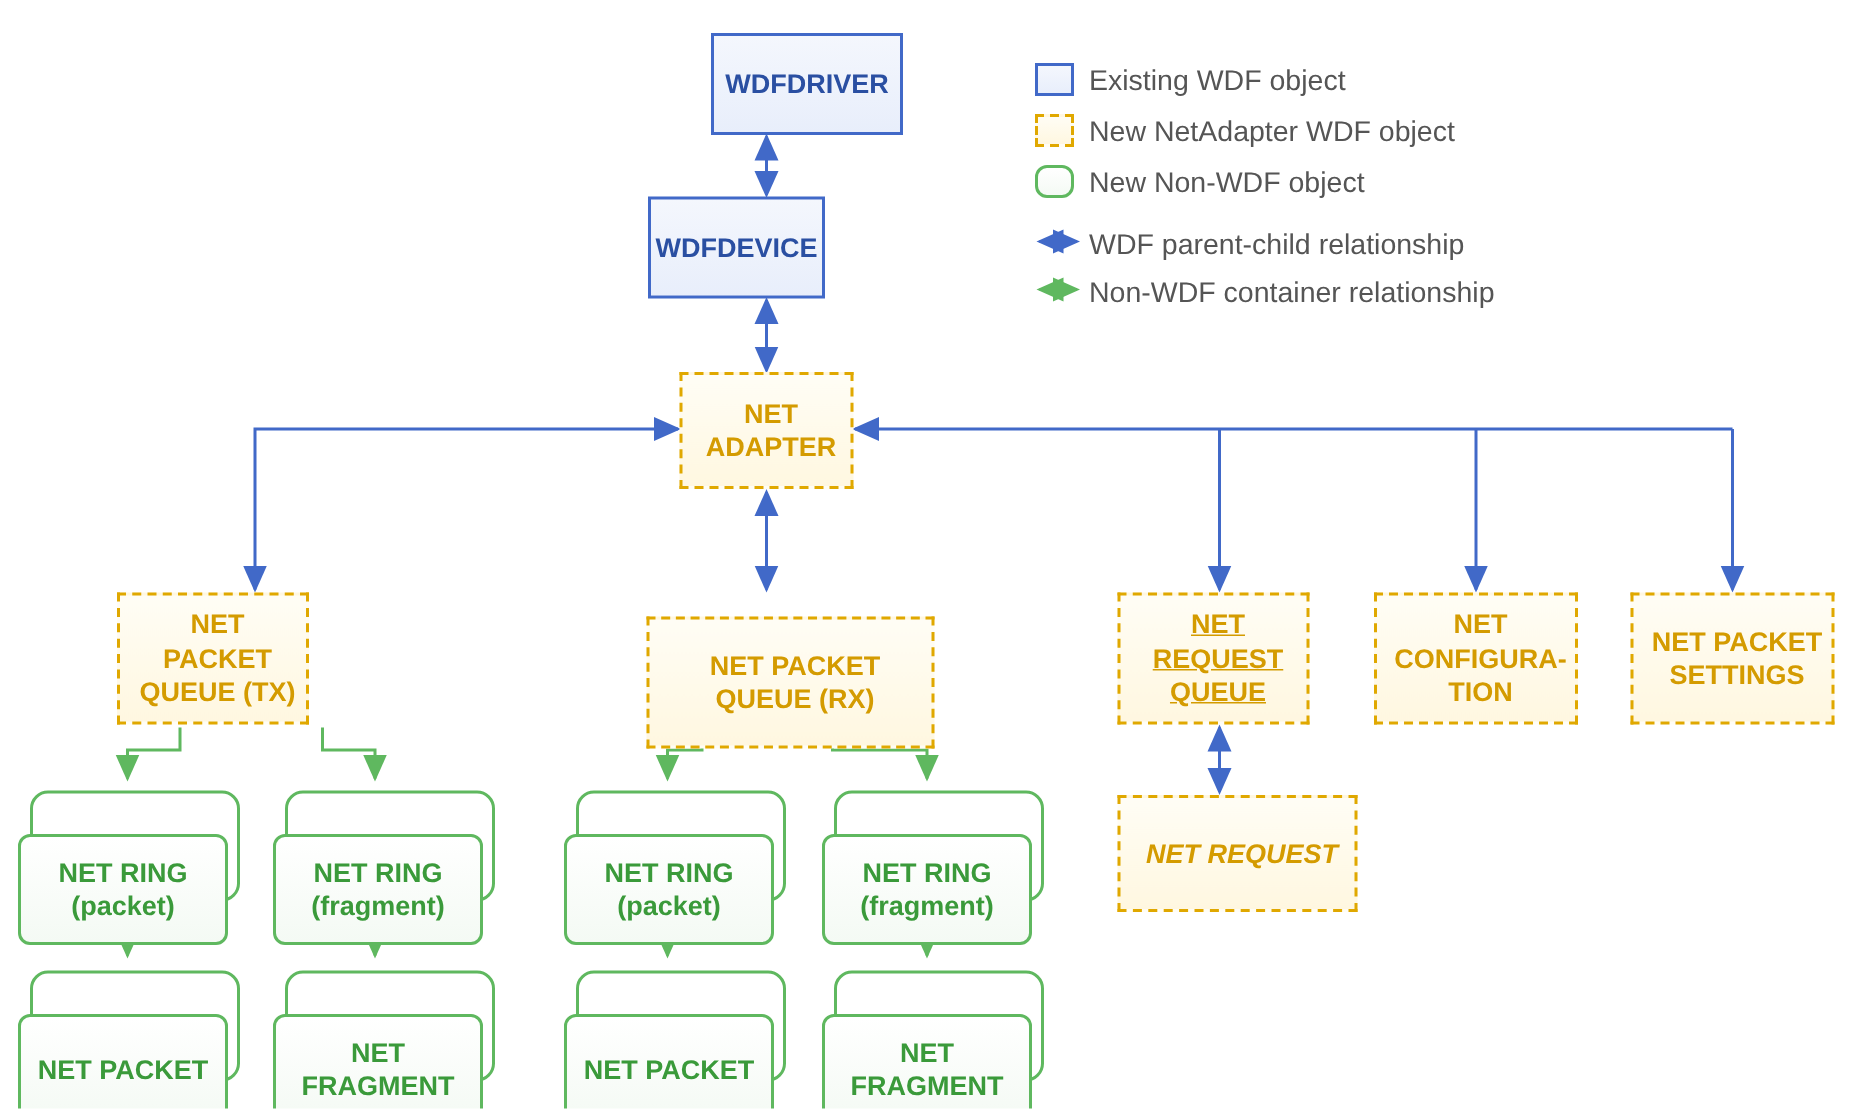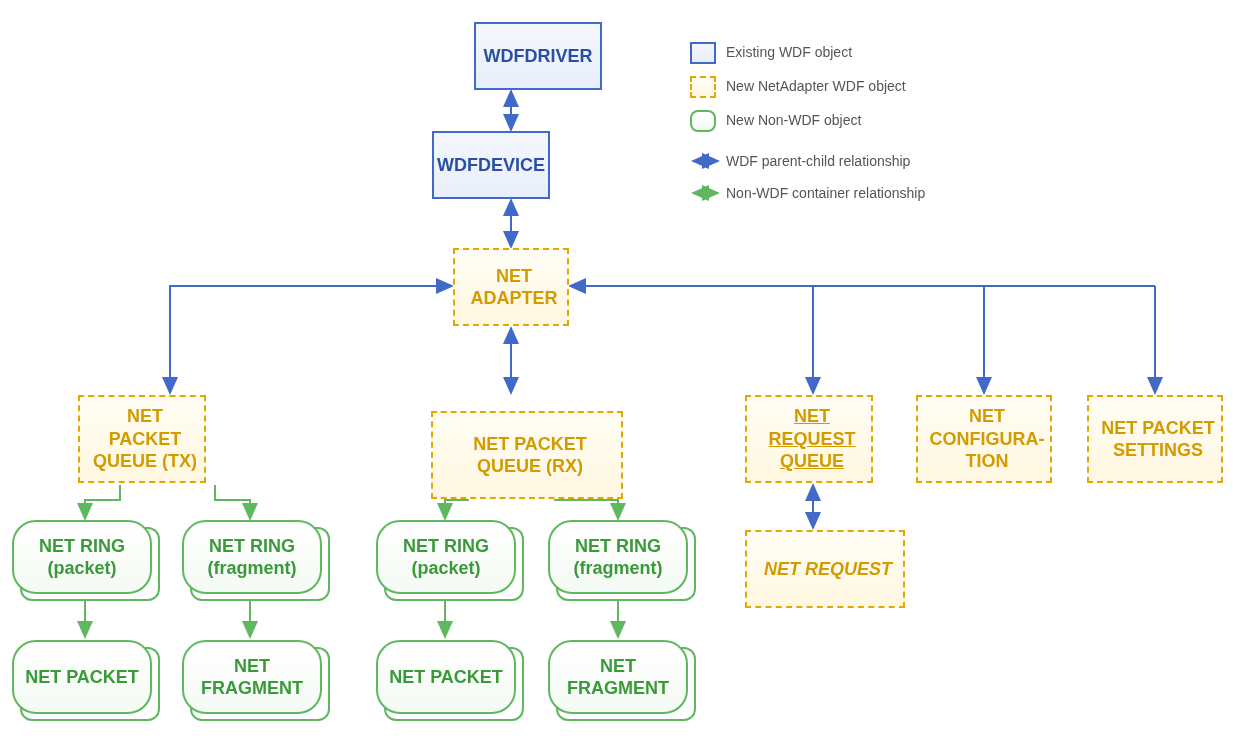--- a/index.html
+++ b/index.html
@@ -31,38 +31,39 @@
   .net {
     border: 2.5px dashed #e0a800;
     background: linear-gradient(180deg,#fffdf5 0%,#fff7e0 100%);
     color: #d49b00;
     padding-left: 12px;
   }
   .non {
     border: 2px solid #5fb85f;
     background: linear-gradient(180deg,#ffffff 0%,#f4faf4 100%);
     color: #3a9a3a;
-    border-radius: 24px;
+    border-radius: 8px;
+    margin-top: 36px;
   }
   .stack-back {
     position: absolute;
     border-radius: 12px;
     border: 2px solid #5fb85f;
     background: #ffffff;
     box-sizing: border-box;
   }
   .legend-box {
     position: absolute;
     box-sizing: border-box;
     width: 26px;
     height: 22px;
   }
   .legend-label {
     position: absolute;
-    font-size: 14px;
+    font-size: 19px;
     color: #555;
     text-align: right;
   }
   svg.conn {
     position: absolute;
     left: 0; top: 0;
     width: 1243px;
     height: 739px;
     overflow: visible;
     pointer-events: none;

